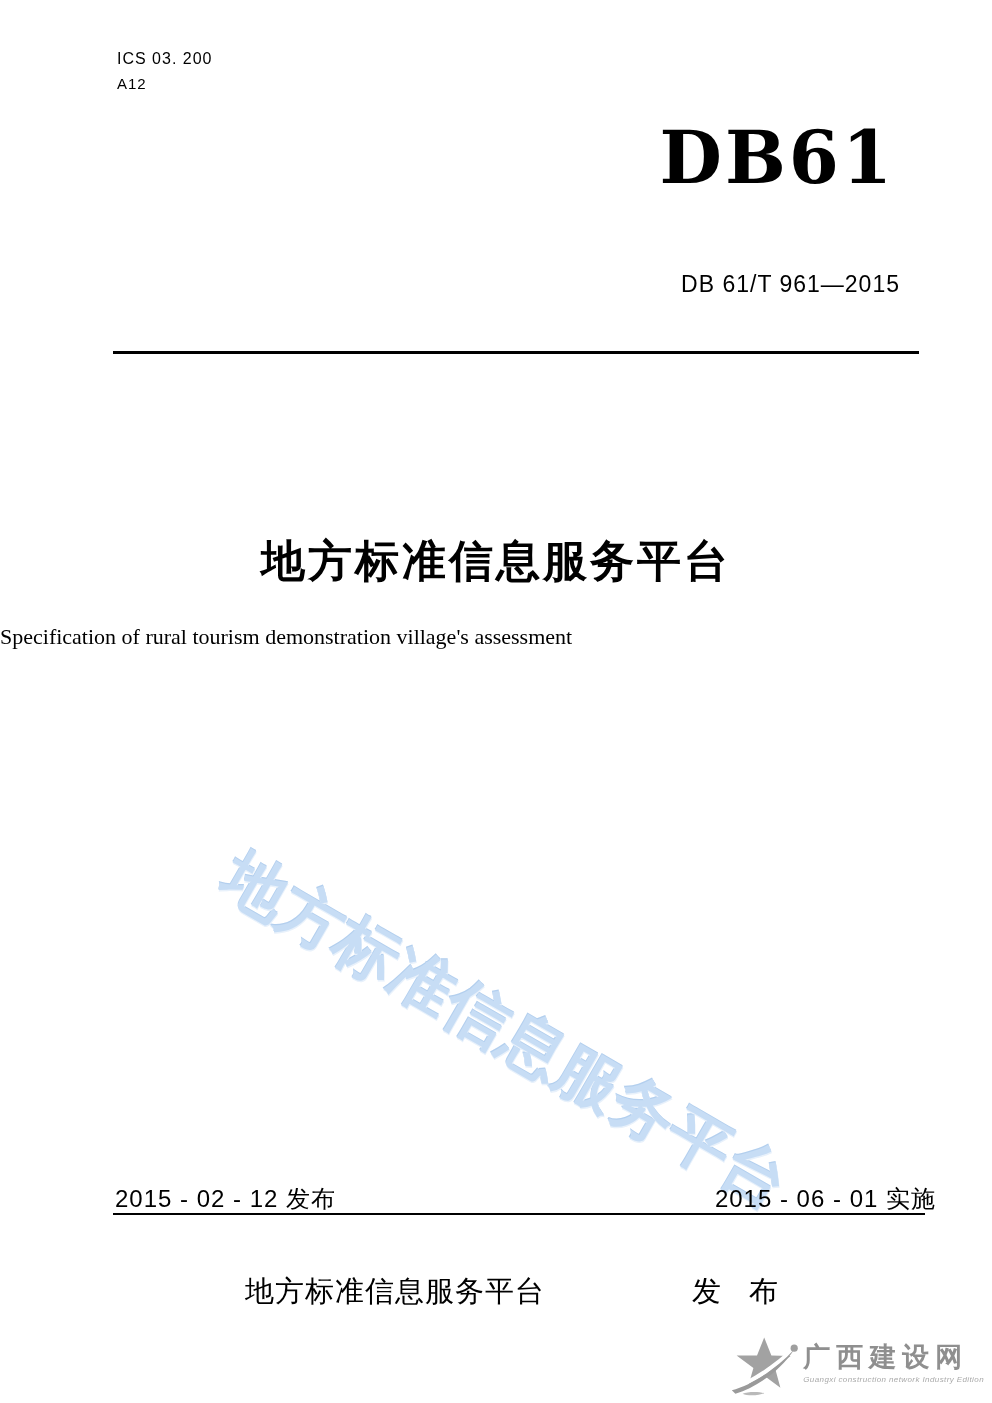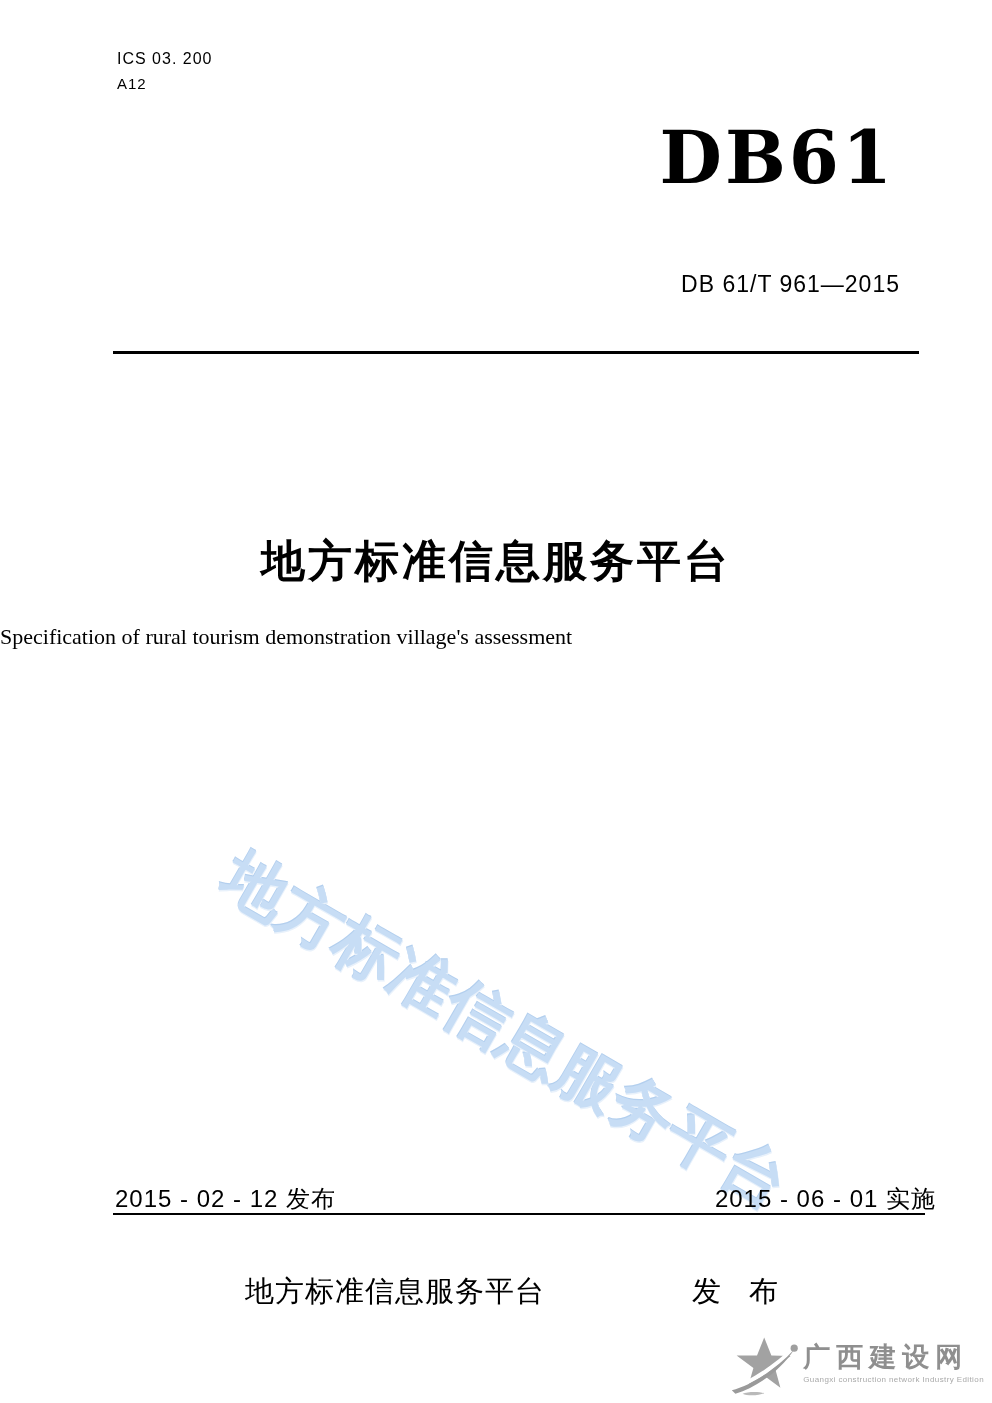--- a/index.html
+++ b/index.html
@@ -163,20 +163,21 @@
     letter-spacing: 6px;
     line-height: 1.15;
     white-space: nowrap;
   }
   .logo-tagline {
     font-size: 8px;
     color: #a9a9a9;
     letter-spacing: 0.4px;
     margin-top: 2px;
     white-space: nowrap;
+    font-style: italic;
   }
 </style>
 </head>
 <body>
 
 <div class="page">
 
   <div class="ics-block">
     <div>ICS 03. 200</div>
     <div class="a12">A12</div>

